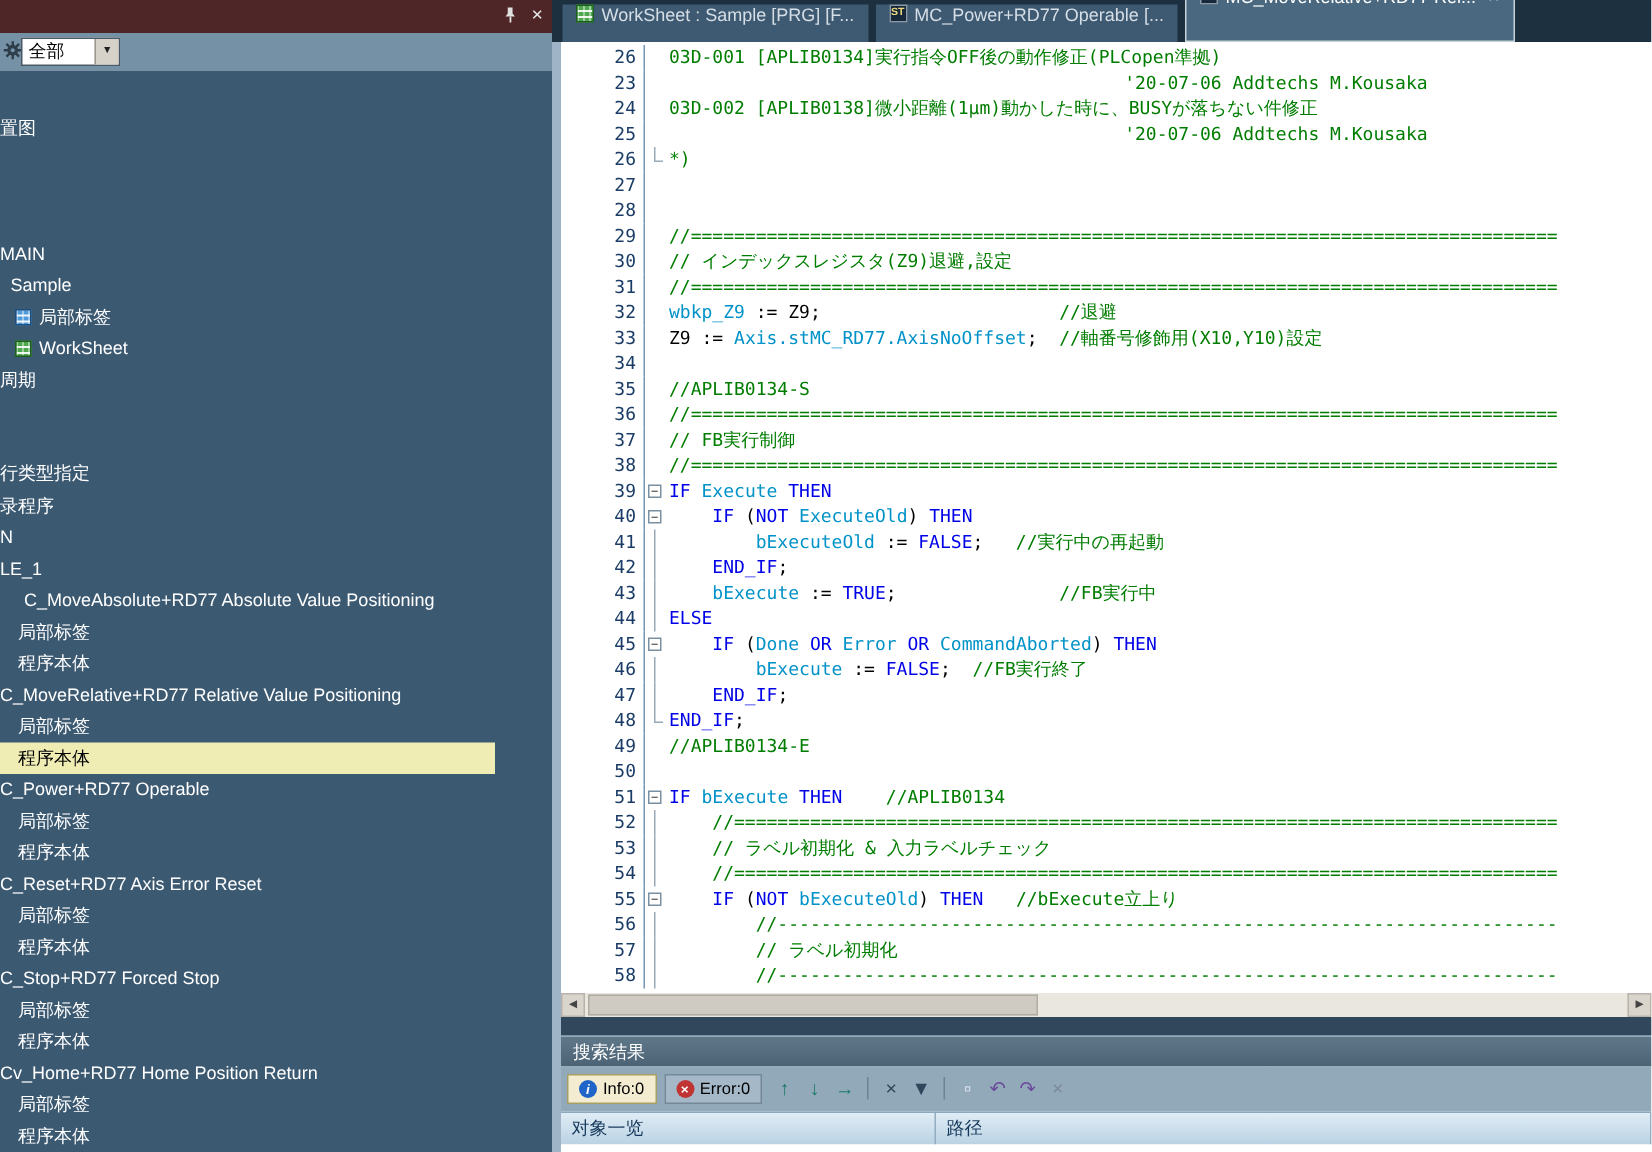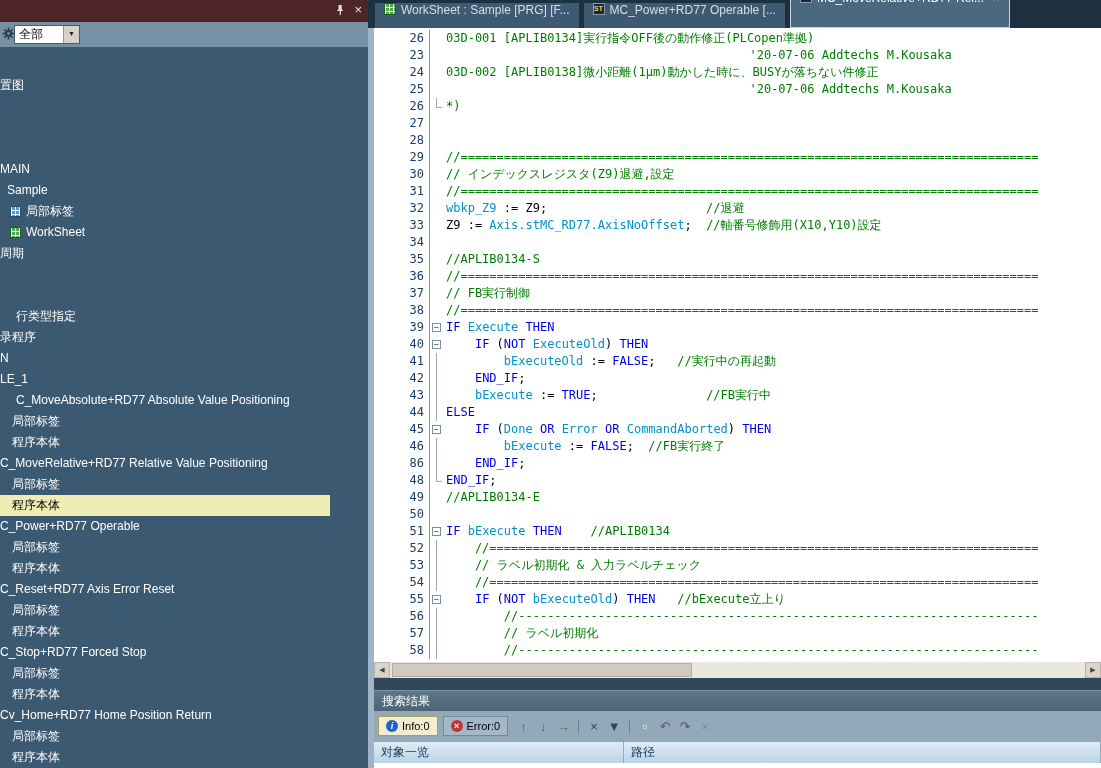--- a/index.html
+++ b/index.html
@@ -114,21 +114,21 @@
       <span>局部标签</span>
     </div>
     <div class="titem" style="padding-left: 10px;">
       <span class="ticon ws-ic"></span>
       <span>WorkSheet</span>
     </div>
     <div class="titem" style="padding-left: 0px;">
       <span>周期</span>
     </div>
     <div style="height: 42px;"></div>
-    <div class="titem" style="padding-left: 16px;">
+    <div class="titem" style="padding-left: 0px; font-family: Liberation Mono, monospace;">
       <span>行类型指定</span>
     </div>
     <div class="titem" style="padding-left: 0px;">
       <span>录程序</span>
     </div>
     <div class="titem" style="padding-left: 0px;">
       <span>N</span>
     </div>
     <div class="titem" style="padding-left: 0px;">
       <span>LE_1</span>
@@ -229,21 +229,21 @@
       <div class="cline"><span class="lnum">37</span><span class="lfold"></span><span class="ctext"><span class="sg-c">// FB実行制御</span></span></div>
       <div class="cline"><span class="lnum">38</span><span class="lfold"></span><span class="ctext"><span class="sg-c">//================================================================================</span></span></div>
       <div class="cline"><span class="lnum">39</span><span class="lfold"><span class="fbox">−</span></span><span class="ctext"><span class="sg-k">IF</span><span class="sg-p"> </span><span class="sg-v">Execute</span><span class="sg-p"> </span><span class="sg-k">THEN</span></span></div>
       <div class="cline"><span class="lnum">40</span><span class="lfold"><span class="fbox">−</span></span><span class="ctext"><span class="sg-p">    </span><span class="sg-k">IF</span><span class="sg-p"> (</span><span class="sg-k">NOT</span><span class="sg-p"> </span><span class="sg-v">ExecuteOld</span><span class="sg-p">) </span><span class="sg-k">THEN</span></span></div>
       <div class="cline"><span class="lnum">41</span><span class="lfold fl"></span><span class="ctext"><span class="sg-p">        </span><span class="sg-v">bExecuteOld</span><span class="sg-p"> := </span><span class="sg-k">FALSE</span><span class="sg-p">;   </span><span class="sg-c">//実行中の再起動</span></span></div>
       <div class="cline"><span class="lnum">42</span><span class="lfold fl"></span><span class="ctext"><span class="sg-p">    </span><span class="sg-k">END_IF</span><span class="sg-p">;</span></span></div>
       <div class="cline"><span class="lnum">43</span><span class="lfold fl"></span><span class="ctext"><span class="sg-p">    </span><span class="sg-v">bExecute</span><span class="sg-p"> := </span><span class="sg-k">TRUE</span><span class="sg-p">;</span><span class="sg-p">               </span><span class="sg-c">//FB実行中</span></span></div>
       <div class="cline"><span class="lnum">44</span><span class="lfold fl"></span><span class="ctext"><span class="sg-k">ELSE</span></span></div>
       <div class="cline"><span class="lnum">45</span><span class="lfold"><span class="fbox">−</span></span><span class="ctext"><span class="sg-p">    </span><span class="sg-k">IF</span><span class="sg-p"> (</span><span class="sg-v">Done</span><span class="sg-p"> </span><span class="sg-k">OR</span><span class="sg-p"> </span><span class="sg-v">Error</span><span class="sg-p"> </span><span class="sg-k">OR</span><span class="sg-p"> </span><span class="sg-v">CommandAborted</span><span class="sg-p">) </span><span class="sg-k">THEN</span></span></div>
       <div class="cline"><span class="lnum">46</span><span class="lfold fl"></span><span class="ctext"><span class="sg-p">        </span><span class="sg-v">bExecute</span><span class="sg-p"> := </span><span class="sg-k">FALSE</span><span class="sg-p">;  </span><span class="sg-c">//FB実行終了</span></span></div>
-      <div class="cline"><span class="lnum">86</span><span class="lfold fl"></span><span class="ctext"><span class="sg-p">    </span><span class="sg-k">END_IF</span><span class="sg-p">;</span></span></div>
+      <div class="cline"><span class="lnum">47</span><span class="lfold fl"></span><span class="ctext"><span class="sg-p">    </span><span class="sg-k">END_IF</span><span class="sg-p">;</span></span></div>
       <div class="cline"><span class="lnum">48</span><span class="lfold fe"></span><span class="ctext"><span class="sg-k">END_IF</span><span class="sg-p">;</span></span></div>
       <div class="cline"><span class="lnum">49</span><span class="lfold"></span><span class="ctext"><span class="sg-c">//APLIB0134-E</span></span></div>
       <div class="cline"><span class="lnum">50</span><span class="lfold"></span><span class="ctext"></span></div>
       <div class="cline"><span class="lnum">51</span><span class="lfold"><span class="fbox">−</span></span><span class="ctext"><span class="sg-k">IF</span><span class="sg-p"> </span><span class="sg-v">bExecute</span><span class="sg-p"> </span><span class="sg-k">THEN</span><span class="sg-p">    </span><span class="sg-c">//APLIB0134</span></span></div>
       <div class="cline"><span class="lnum">52</span><span class="lfold fl"></span><span class="ctext"><span class="sg-c">    //============================================================================</span></span></div>
       <div class="cline"><span class="lnum">53</span><span class="lfold fl"></span><span class="ctext"><span class="sg-c">    // ラベル初期化 &amp; 入力ラベルチェック</span></span></div>
       <div class="cline"><span class="lnum">54</span><span class="lfold fl"></span><span class="ctext"><span class="sg-c">    //============================================================================</span></span></div>
       <div class="cline"><span class="lnum">55</span><span class="lfold"><span class="fbox">−</span></span><span class="ctext"><span class="sg-p">    </span><span class="sg-k">IF</span><span class="sg-p"> (</span><span class="sg-k">NOT</span><span class="sg-p"> </span><span class="sg-v">bExecuteOld</span><span class="sg-p">) </span><span class="sg-k">THEN</span><span class="sg-p">   </span><span class="sg-c">//bExecute立上り</span></span></div>
       <div class="cline"><span class="lnum">56</span><span class="lfold fl"></span><span class="ctext"><span class="sg-c">        //------------------------------------------------------------------------</span></span></div>
       <div class="cline"><span class="lnum">57</span><span class="lfold fl"></span><span class="ctext"><span class="sg-c">        // ラベル初期化</span></span></div>

